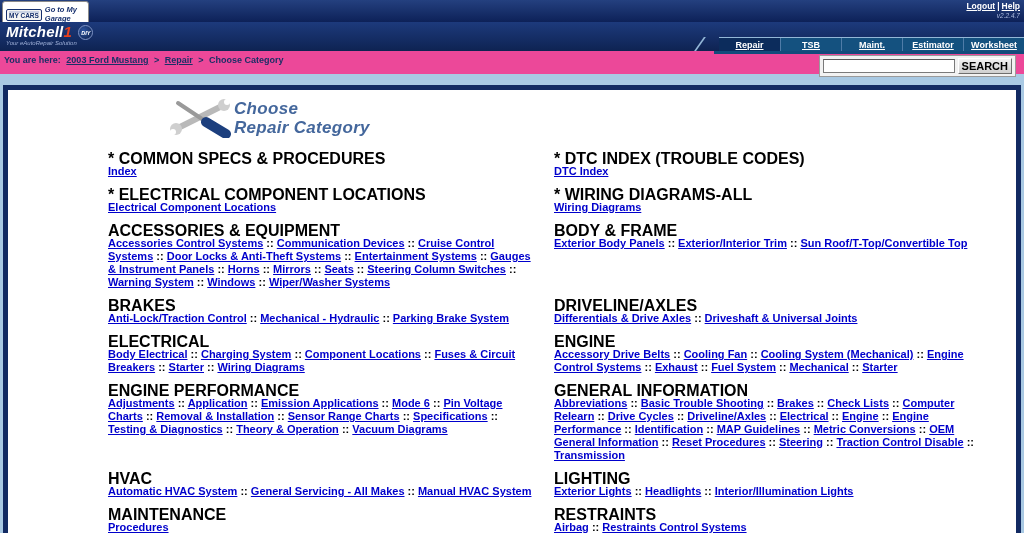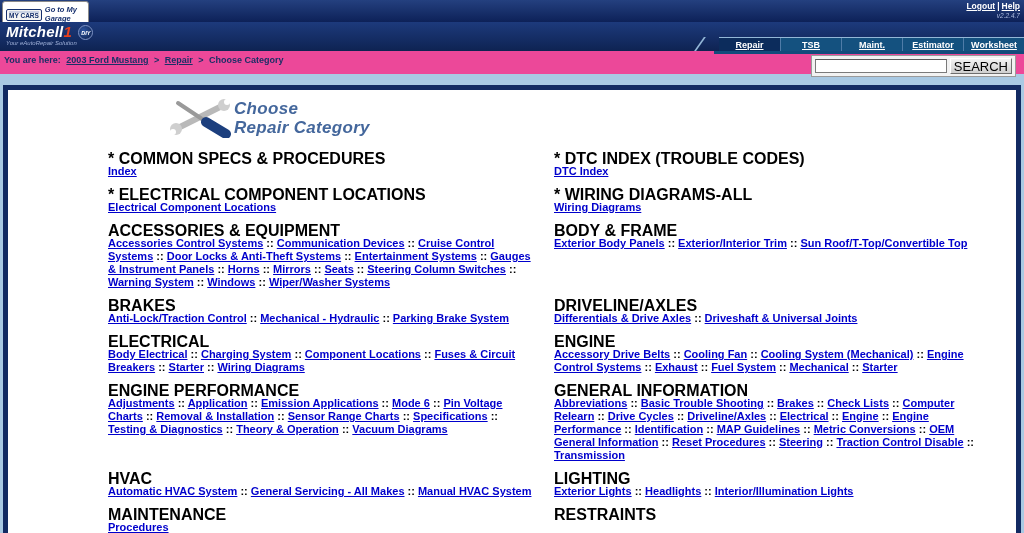--- a/index.html
+++ b/index.html
@@ -70,21 +70,21 @@
   .search-panel{
     position:absolute; right:8px; top:4px; background:#f2f2f2; border:1px solid #9a9a9a;
     padding:2px 3px; display:flex; align-items:center; gap:3px;
   }
   .search-input{
     width:132px; height:14px; border:1px solid #7a7a7a; border-top-color:#5a5a5a; font-size:9px; padding:0 2px;
   }
   .search-btn{
     height:16px; background:linear-gradient(#f2f2f2,#cfcfcf); border:1px solid #6e6e6e;
     border-top-color:#ffffff; border-left-color:#ffffff;
-    font-size:13px; font-weight:normal; color:#000000; padding:0 3px; cursor:pointer;
+    font-size:11px; font-weight:bold; color:#000000; padding:0 3px; cursor:pointer;
   }
 
   
   .gapstrip{ height:11px; background:#a9c9e3; }
 
   
   .content-wrap{ background:#a9c9e3; padding:0 3px; }
   .content{
     background:#ffffff; border:5px solid #122a62; min-height:409px; position:relative;
   }
@@ -229,17 +229,18 @@
         <div class="cat-cell">
           <div class="cat-heading">LIGHTING</div>
           <div class="cat-links"><a href="#" class="cat-link">Exterior Lights</a><span class="sep"> :: </span><a href="#" class="cat-link">Headlights</a><span class="sep"> :: </span><a href="#" class="cat-link">Interior/Illumination Lights</a></div>
         </div>
         <div class="cat-cell">
           <div class="cat-heading">MAINTENANCE</div>
           <div class="cat-links"><a href="#" class="cat-link">Procedures</a></div>
         </div>
         <div class="cat-cell">
           <div class="cat-heading">RESTRAINTS</div>
+          <div class="cat-links"><a href="#" class="cat-link">Airbag</a><span class="sep"> :: </span><a href="#" class="cat-link">Restraints Control Systems</a></div>
         </div>
         <div class="cat-cell"></div>
       </div>
   </div>
 </div>
 
 </body></html>

